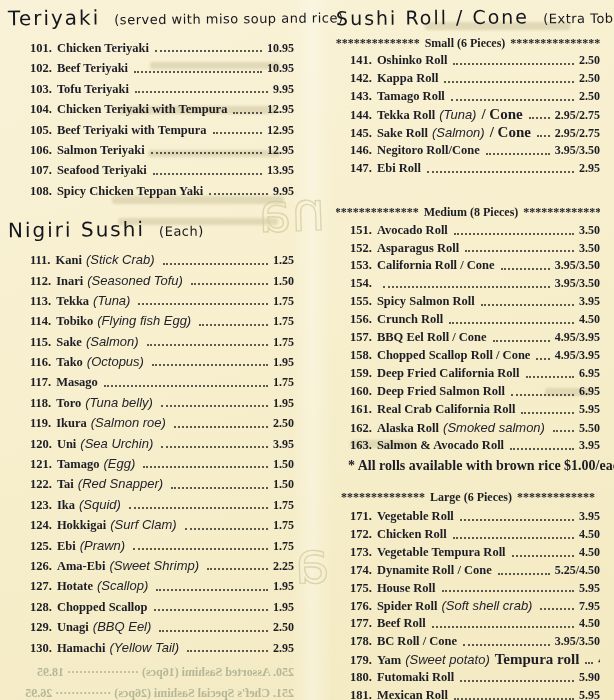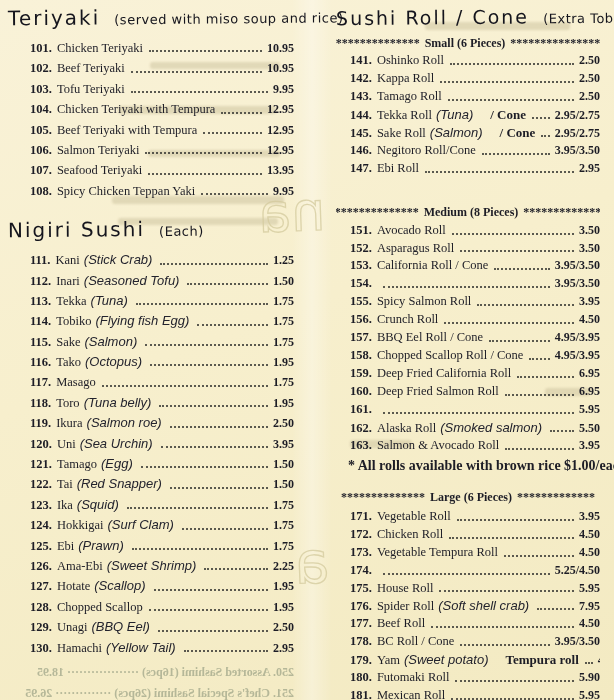--- a/index.html
+++ b/index.html
@@ -65,28 +65,28 @@
 
   .menu-row {
     display:flex; align-items:baseline;
     white-space:nowrap; overflow:hidden;
     height:20.4px; line-height:20.4px;
     padding-left:22px;
   }
   .col.right .menu-row { height:17.95px; line-height:17.95px; padding-left:14px; }
 
   .m-num  { font-weight:bold; font-size:12.5px; margin-right:5px; flex:0 0 auto; }
-  .m-name { font-weight:normal; font-size:12.5px; flex:0 0 auto; }
+  .m-name { font-weight:bold; font-size:12.5px; flex:0 0 auto; }
   .m-desc {
     font-family:"Liberation Sans", sans-serif;
     font-style:italic; font-size:13px;
     margin:0 2px 0 4px; flex:0 0 auto;
     color:#23232d;
   }
-  .m-name2 { font-weight:bold; font-size:13px; margin-left:15px; flex:0 0 auto; }
+  .m-name2 { font-weight:bold; font-size:15px; margin-left:3px; flex:0 0 auto; }
   .leader {
     flex:1 1 auto; min-width:8px;
     border-bottom:2px dotted rgba(62,62,56,0.85);
     align-self:flex-end;
     margin:0 5px 6px 6px;
     height:0;
   }
   .col.right .leader { margin-bottom:5px; }
   .m-price { font-weight:bold; font-size:12px; flex:0 0 auto; }
 
@@ -468,20 +468,21 @@
           <span class="m-price">6.95</span>
         </div>
         <div class="menu-row">
           <span class="m-num">160.</span>
           <span class="m-name">Deep Fried Salmon Roll</span>
           <span class="leader"></span>
           <span class="m-price">6.95</span>
         </div>
         <div class="menu-row">
           <span class="m-num">161.</span>
+          <span class="m-name">Real Crab California Roll</span>
           <span class="leader"></span>
           <span class="m-price">5.95</span>
         </div>
         <div class="menu-row">
           <span class="m-num">162.</span>
           <span class="m-name">Alaska Roll</span>
           <span class="m-desc">(Smoked salmon)</span>
           <span class="leader"></span>
           <span class="m-price">5.50</span>
         </div>
@@ -514,20 +515,21 @@
           <span class="m-price">4.50</span>
         </div>
         <div class="menu-row">
           <span class="m-num">173.</span>
           <span class="m-name">Vegetable Tempura Roll</span>
           <span class="leader"></span>
           <span class="m-price">4.50</span>
         </div>
         <div class="menu-row">
           <span class="m-num">174.</span>
+          <span class="m-name">Dynamite Roll / Cone</span>
           <span class="leader"></span>
           <span class="m-price">5.25/4.50</span>
         </div>
         <div class="menu-row">
           <span class="m-num">175.</span>
           <span class="m-name">House Roll</span>
           <span class="leader"></span>
           <span class="m-price">5.95</span>
         </div>
         <div class="menu-row">

